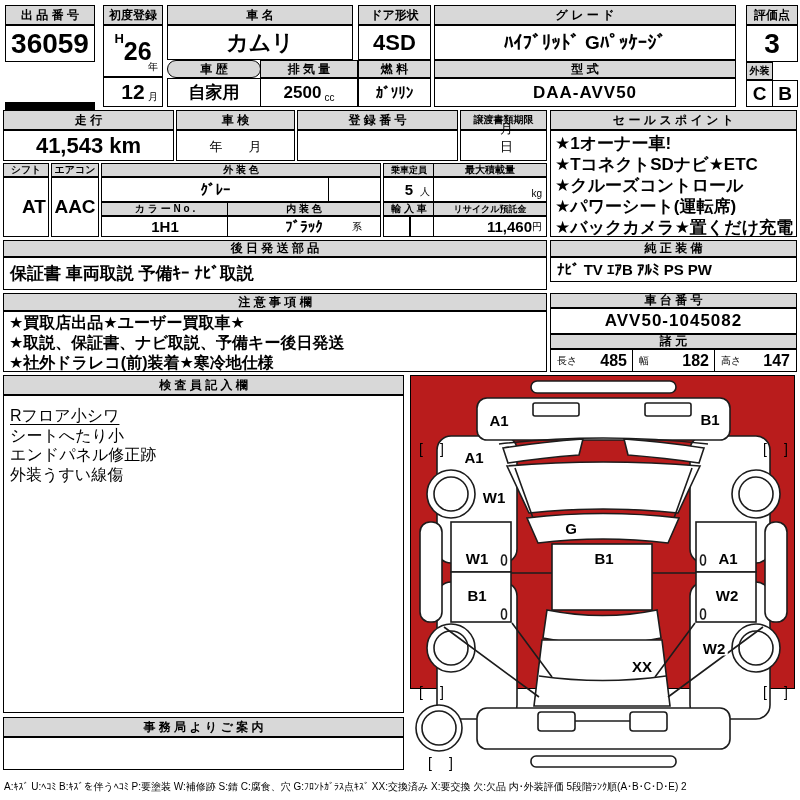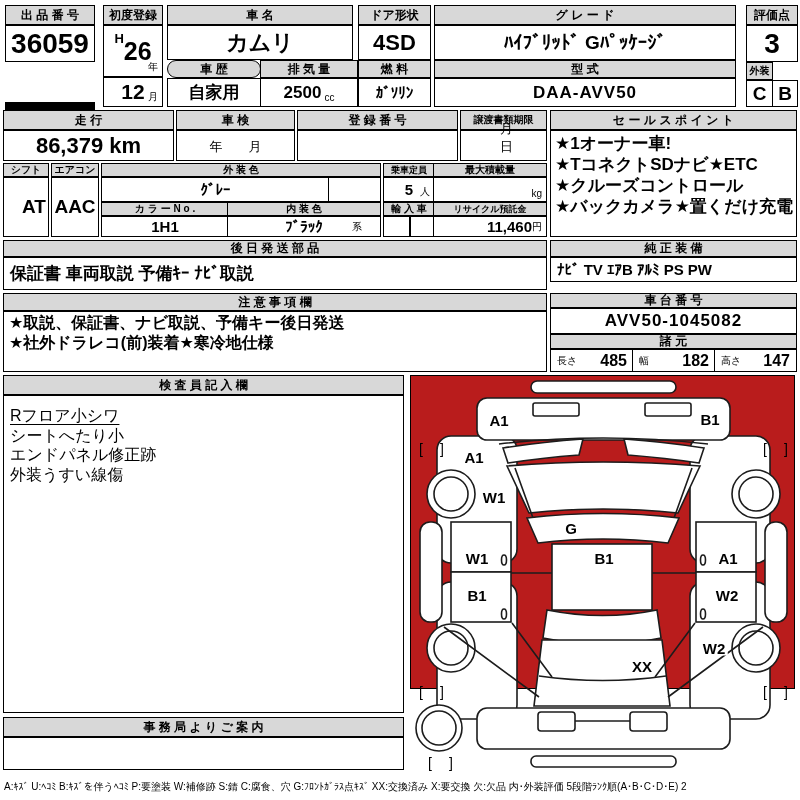--- a/index.html
+++ b/index.html
@@ -82,33 +82,34 @@
   <div class="box" style="left:260px;top:78px;width:98px;height:29px;">
     <span class="v18">2500</span>
     <span class="unit">cc</span>
   </div>
   <div class="box hdr" style="left:358px;top:60px;width:73px;height:18px;">燃 料</div>
   <div class="box v16" style="left:358px;top:78px;width:73px;height:29px;">ｶﾞｿﾘﾝ</div>
   <div class="box hdr" style="left:434px;top:60px;width:302px;height:18px;">型 式</div>
   <div class="box v18" style="left:434px;top:78px;width:302px;height:29px;letter-spacing:1px;">DAA-AVV50</div>
 
   <div class="box hdr" style="left:3px;top:110px;width:171px;height:20px;">走 行</div>
-  <div class="box v24" style="left:3px;top:130px;width:171px;height:31px;">86,379 km</div>
+  <div class="box v24" style="left:3px;top:130px;width:171px;height:31px;">41,543 km</div>
   <div class="box hdr" style="left:176px;top:110px;width:119px;height:20px;">車 検</div>
   <div class="box ghost" style="left:176px;top:130px;width:119px;height:31px;">年　　月</div>
   <div class="box hdr" style="left:297px;top:110px;width:161px;height:20px;">登 録 番 号</div>
   <div class="box" style="left:297px;top:130px;width:161px;height:31px;"></div>
   <div class="box hdr sm" style="left:460px;top:110px;width:87px;height:20px;">譲渡書類期限</div>
   <div class="box ghost" style="left:460px;top:130px;width:87px;height:31px;padding-left:39px;">月　　日</div>
 
   <div class="box hdr" style="left:550px;top:110px;width:247px;height:20px;">セ ー ル ス ポ イ ン ト</div>
   <div class="box multiline sales-body" style="left:550px;top:130px;width:247px;height:107px;padding:2px 4px;">
       <div>★1オーナー車!</div>
       <div>★TコネクトSDナビ★ETC</div>
       <div>★クルーズコントロール</div>
+      <div>★パワーシート(運転席)</div>
       <div>★バックカメラ★置くだけ充電</div>
     </div>
 
   <div class="box hdr sm" style="left:3px;top:163px;width:46px;height:14px;">シフト</div>
   <div class="box v20" style="left:3px;top:177px;width:46px;height:60px;padding-left:16px;">AT</div>
   <div class="box hdr sm" style="left:51px;top:163px;width:48px;height:14px;">エアコン</div>
   <div class="box v20" style="left:51px;top:177px;width:48px;height:60px;">AAC</div>
 
   <div class="box hdr sm" style="left:101px;top:163px;width:280px;height:14px;">外 装 色</div>
   <div class="box v16" style="left:101px;top:177px;width:229px;height:25px;">ｸﾞﾚｰ</div>
@@ -138,20 +139,21 @@
     <span class="cell-unit-br">円</span>
   </div>
 
   <div class="box hdr" style="left:3px;top:240px;width:544px;height:17px;">後 日 発 送 部 品</div>
   <div class="box v18 left" style="left:3px;top:257px;width:544px;height:33px;padding-left:6px;">保証書 車両取説 予備ｷｰ ﾅﾋﾞ取説</div>
   <div class="box hdr" style="left:550px;top:240px;width:247px;height:17px;">純 正 装 備</div>
   <div class="box v16 left" style="left:550px;top:257px;width:247px;height:25px;padding-left:6px;">ﾅﾋﾞ TV ｴｱB ｱﾙﾐ PS PW</div>
 
   <div class="box hdr" style="left:3px;top:293px;width:544px;height:18px;">注 意 事 項 欄</div>
   <div class="box multiline notes-body" style="left:3px;top:311px;width:544px;height:61px;padding:1px 5px;">
+      <div>★買取店出品★ユーザー買取車★</div>
       <div>★取説、保証書、ナビ取説、予備キー後日発送</div>
       <div>★社外ドラレコ(前)装着★寒冷地仕様</div>
     </div>
 
   <div class="box hdr" style="left:550px;top:293px;width:247px;height:15px;">車 台 番 号</div>
   <div class="box v18" style="left:550px;top:308px;width:247px;height:26px;letter-spacing:1px;">AVV50-1045082</div>
   <div class="box hdr" style="left:550px;top:334px;width:247px;height:15px;">諸 元</div>
   <div class="box specs-cell" style="left:550px;top:349px;width:84px;height:23px;">
     <span class="lbl">長さ</span>
     <span class="num">485</span>

